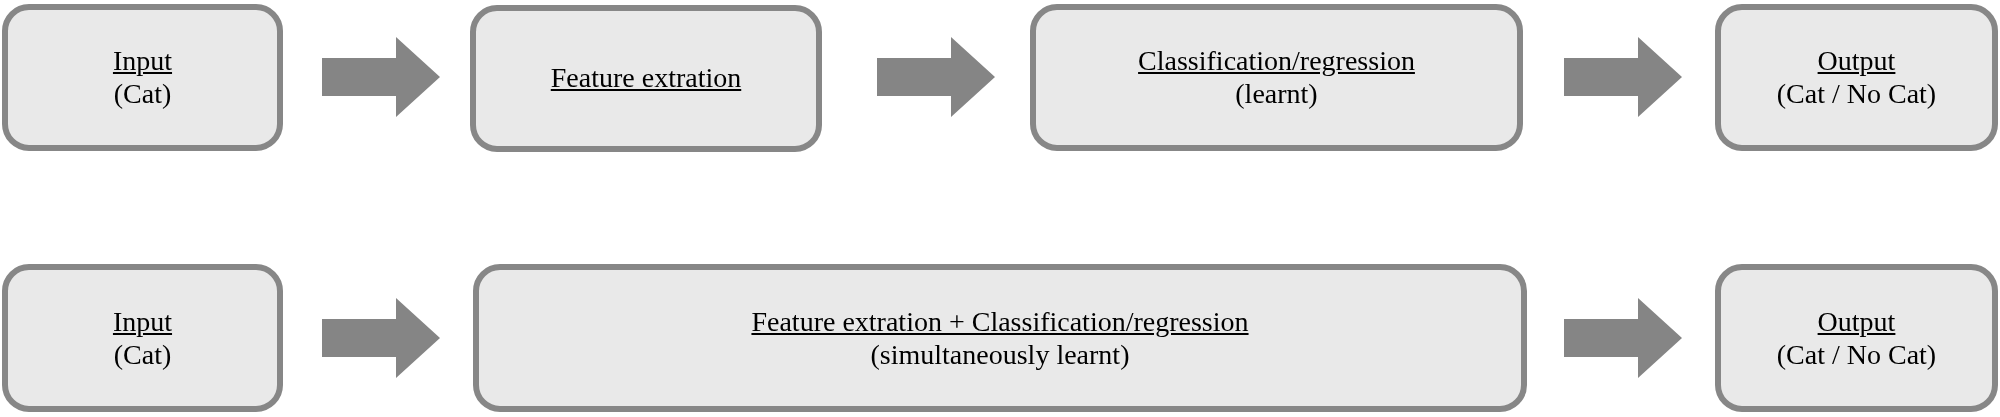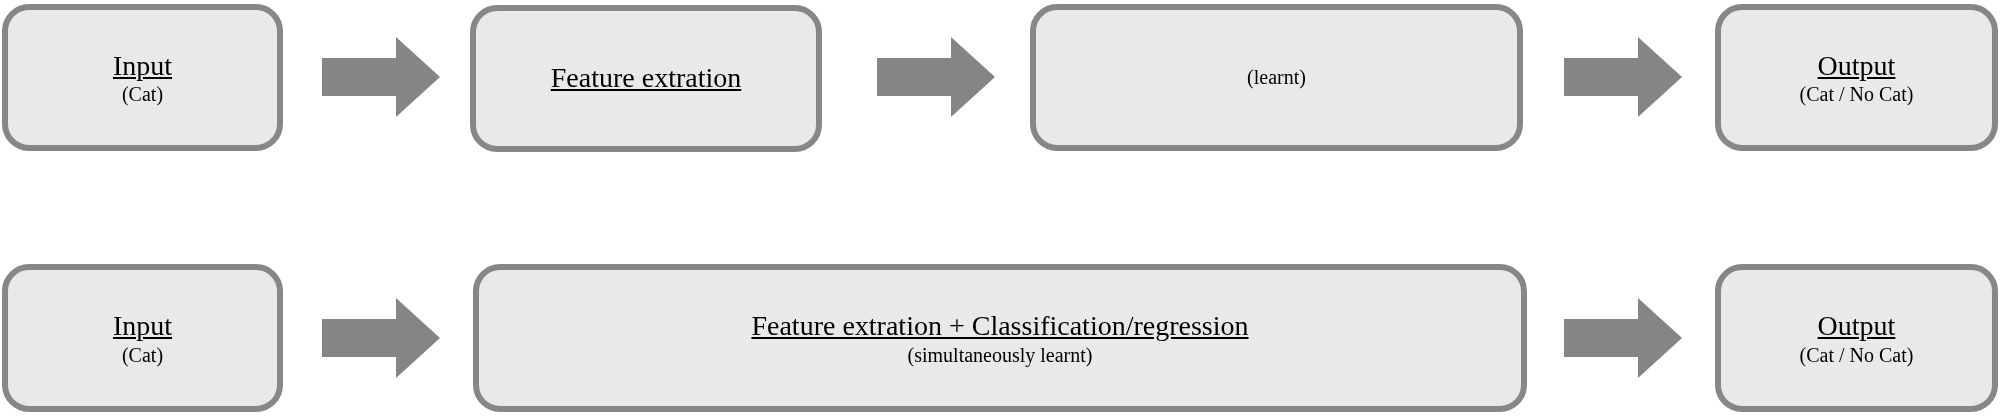--- a/index.html
+++ b/index.html
@@ -28,21 +28,21 @@
     text-align: center;
     color: var(--text-color, #000000);
   }
   .node .title {
     font-size: 28px;
     line-height: 1.22;
     white-space: nowrap;
     text-decoration: underline;
   }
   .node .subtitle {
-    font-size: 20px;
+    font-size: 28px;
     line-height: 1.15;
     white-space: nowrap;
   }
   .arrow {
     position: absolute;
     width: 118px;
     height: 80px;
     display: block;
   }
   .arrow polygon {
@@ -65,20 +65,21 @@
 
   <div class="node" style="left:470px; top:5px; width:352px; height:147px;text-align:center;">
     <div class="title">Feature extration</div>
   </div>
 
   <svg class="arrow" style="left:877px; top:37px;" viewBox="0 0 118 80" aria-hidden="true">
     <polygon points="0,21 74,21 74,0 118,40 74,80 74,59 0,59"></polygon>
   </svg>
 
   <div class="node" style="left:1030px; top:4px; width:493px; height:147px;">
+    <div class="title">Classification/regression</div>
     <div class="subtitle">(learnt)</div>
   </div>
 
   <svg class="arrow" style="left:1564px; top:37px;" viewBox="0 0 118 80" aria-hidden="true">
     <polygon points="0,21 74,21 74,0 118,40 74,80 74,59 0,59"></polygon>
   </svg>
 
   <div class="node" style="left:1715px; top:4px; width:283px; height:147px;">
     <div class="title">Output</div>
     <div class="subtitle">(Cat / No Cat)</div>

